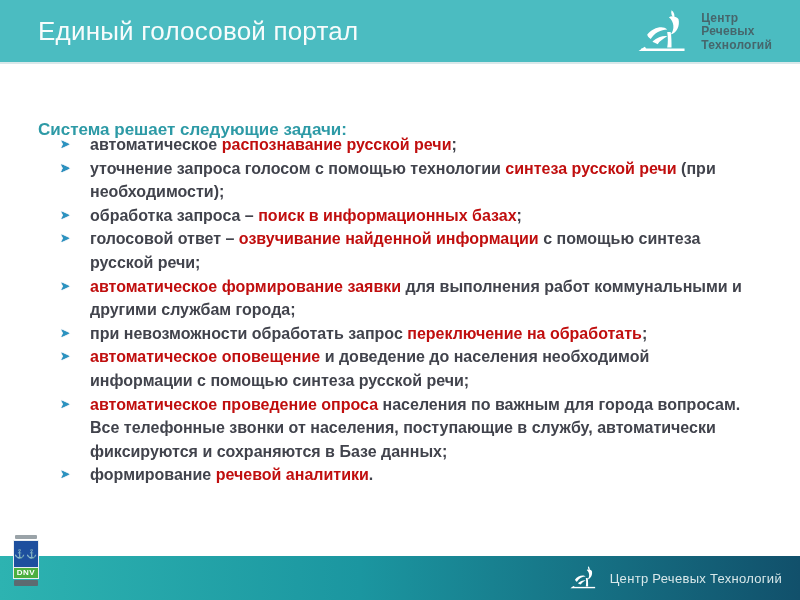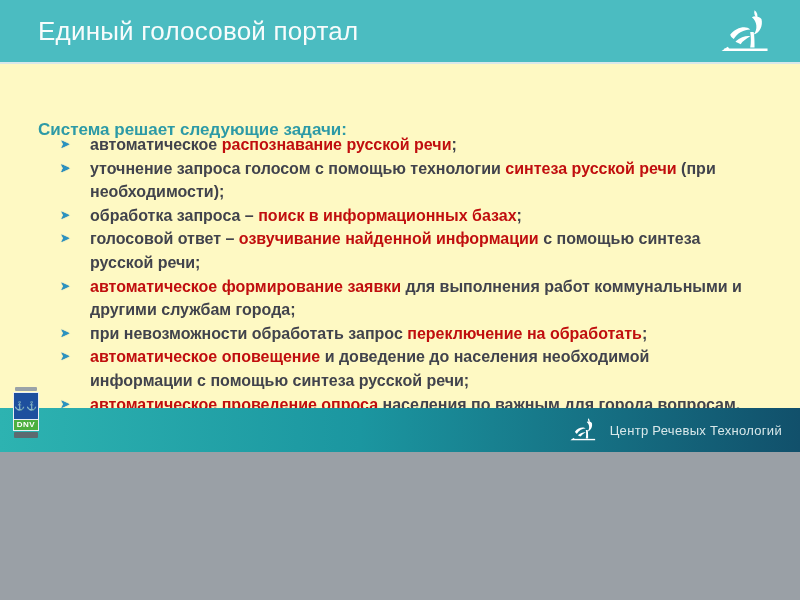--- a/index.html
+++ b/index.html
@@ -7,22 +7,22 @@
     --subtitle:#2d9aa6;
     --dark:#41434c;
     --red:#c00e0e;
     --footer-start:#2db3b1;
     --footer-end:#11506b;
   }
   *{margin:0;padding:0;box-sizing:border-box;}
   html,body{background:#9aa0a6;}
   .slide{
     position:relative;
-    width:800px;height:452px;
-    background:#fef9c3;
+    width:800px;height:600px;
+    background:#ffffff;
     overflow:hidden;
     font-family:"Liberation Sans","DejaVu Sans",sans-serif;
     margin:0 auto;
     text-decoration:underline;
   }
   
   .header{
     position:absolute;left:0;top:0;width:800px;height:64px;
     background:var(--teal);
     border-bottom:2px solid #d9e8ea;
@@ -117,20 +117,25 @@
     <div class="header-logo">
       <svg class="stc-icon" viewBox="0 0 60 60" fill="#ffffff" xmlns="http://www.w3.org/2000/svg">
         <path d="M6 49 h50 v3 h-50 z"></path>
         <path d="M3 52 l7 -5 l2 2 l-6 3 z"></path>
         <path d="M13 33 C19 25 31 22 36 27 C29 27 21 31 17 38 C15 37 13 35 13 33 Z"></path>
         <path d="M19 41 C25 36 32 34 36 35 C31 38 27 41 25 44 C23 43 20 42 19 41 Z"></path>
         <path d="M38 13 C44 18 45 27 40 33 C47 31 51 23 49 15 C46 12 41 11 38 13 Z"></path>
         <path d="M41 5 C44 7 45 11 44 14 C41 12 40 8 41 5 Z"></path>
         <path d="M36 30 C37 36 37 43 36 48 L41 48 C41 42 41 35 40 30 Z"></path>
       </svg>
+      <div class="header-logo-text">
+        <div>Центр</div>
+        <div>Речевых</div>
+        <div>Технологий</div>
+      </div>
     </div>
   </div>
 
   <div class="subtitle">Система решает следующие задачи:</div>
 
   <ul class="task-list">
       <li class="task-item"><span class="arrow">➤</span><span><span class="seg-dark">автоматическое </span><span class="seg-red">распознавание русской речи</span><span class="seg-dark">;</span></span></li>
       <li class="task-item"><span class="arrow">➤</span></li>
       <li class="task-item"><span class="arrow">➤</span><span><span class="seg-dark">уточнение запроса голосом с помощью технологии </span><span class="seg-red">синтеза русской речи</span><span class="seg-dark"> (при необходимости);</span></span></li>
       <li class="task-item"><span class="arrow">➤</span><span><span class="seg-dark">обработка запроса – </span><span class="seg-red">поиск в информационных базах</span><span class="seg-dark">;</span></span></li>

